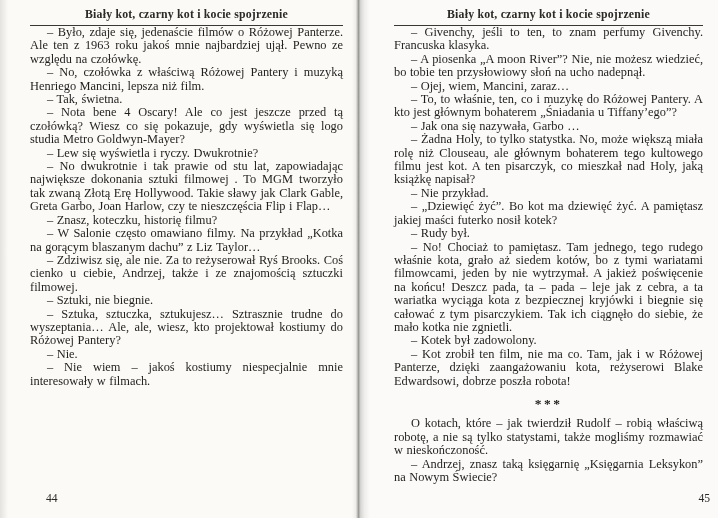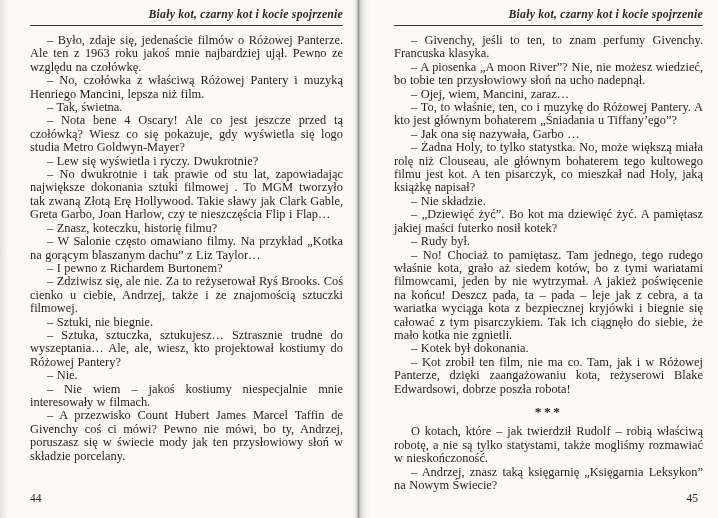--- a/index.html
+++ b/index.html
@@ -42,36 +42,35 @@
       rgba(150,150,146,0) 100%);
   }
   .edge-left {
     position: absolute;
     left: 0; top: 0; width: 8px; height: 518px;
     background: linear-gradient(to right, rgba(120,120,115,0.18), rgba(120,120,115,0));
     pointer-events: none;
   }
 
   .running-head {
-    text-align: right;
-    font-style: italic;
+    text-align: center;
     font-weight: bold;
     font-size: 11.8px;
     letter-spacing: 0.2px;
     white-space: nowrap;
     color: #2b2a26;
   }
   .head-rule {
     height: 0;
     border-bottom: 1.7px solid #3a3832;
     margin-top: 3px;
   }
 
   .page-body {
-    margin-top: 8px;
+    margin-top: 0;
     font-size: 12.4px;
     line-height: 13.4px;
     text-align: justify;
     word-spacing: 0.4px;
   }
   .page-body p {
     margin: 0;
     text-indent: 17px;
   }
 
@@ -84,66 +83,64 @@
     margin: 9px 0 7px 0;
     color: #23221f;
   }
 
   .page-number {
     position: absolute;
     bottom: 13px;
     font-size: 11.6px;
     color: #2a2927;
   }
-  .pn-left  { left: 30px; }
-  .pn-right { right: 20px; }
+  .pn-left  { left: 46px; }
+  .pn-right { right: 8px; }
 </style>
 </head>
 <body>
 
 <div class="scan">
 
   <div class="page page-left">
     <div class="running-head">Biały kot, czarny kot i kocie spojrzenie</div>
     <div class="head-rule"></div>
     <div class="page-body">
       <p>– Było, zdaje się, jedenaście filmów o Różowej Panterze. Ale ten z 1963 roku jakoś mnie najbardziej ujął. Pewno ze względu na czołówkę.</p>
       <p>– No, czołówka z właściwą Różowej Pantery i muzyką Henriego Mancini, lepsza niż film.</p>
       <p>– Tak, świetna.</p>
       <p>– Nota bene 4 Oscary! Ale co jest jeszcze przed tą czołówką? Wiesz co się pokazuje, gdy wyświetla się logo studia Metro Goldwyn-Mayer?</p>
       <p>– Lew się wyświetla i ryczy. Dwukrotnie?</p>
       <p>– No dwukrotnie i tak prawie od stu lat, zapowiadając największe dokonania sztuki filmowej . To MGM tworzyło tak zwaną Złotą Erę Hollywood. Takie sławy jak Clark Gable, Greta Garbo, Joan Harlow, czy te nieszczęścia Flip i Flap…</p>
       <p>– Znasz, koteczku, historię filmu?</p>
       <p>– W Salonie często omawiano filmy. Na przykład „Kotka na gorącym blaszanym dachu” z Liz Taylor…</p>
-      <p>– I pewno z Richardem Burtonem?</p>
       <p>– Zdziwisz się, ale nie. Za to reżyserował Ryś Brooks. Coś cienko u ciebie, Andrzej, także i ze znajomością sztuczki filmowej.</p>
       <p>– Sztuki, nie biegnie.</p>
       <p>– Sztuka, sztuczka, sztukujesz… Sztrasznie trudne do wyszeptania… Ale, ale, wiesz, kto projektował kostiumy do Różowej Pantery?</p>
       <p>– Nie.</p>
       <p>– Nie wiem – jakoś kostiumy niespecjalnie mnie interesowały w filmach.</p>
-      <p>– A przezwisko Count Hubert James Marcel Taffin de Givenchy coś ci mówi? Pewno nie mówi, bo ty, Andrzej, poruszasz się w świecie mody jak ten przysłowiowy słoń w składzie porcelany.</p>
     </div>
     <div class="page-number pn-left">44</div>
   </div>
 
   <div class="page page-right">
     <div class="running-head">Biały kot, czarny kot i kocie spojrzenie</div>
     <div class="head-rule"></div>
     <div class="page-body">
       <p>– Givenchy, jeśli to ten, to znam perfumy Givenchy. Francuska klasyka.</p>
       <p>– A piosenka „A moon River”? Nie, nie możesz wiedzieć, bo tobie ten przysłowiowy słoń na ucho nadepnął.</p>
       <p>– Ojej, wiem, Mancini, zaraz…</p>
       <p>– To, to właśnie, ten, co i muzykę do Różowej Pantery. A kto jest głównym bohaterem „Śniadania u Tiffany’ego”?</p>
       <p>– Jak ona się nazywała, Garbo …</p>
       <p>– Żadna Holy, to tylko statystka. No, może większą miała rolę niż Clouseau, ale głównym bohaterem tego kultowego filmu jest kot. A ten pisarczyk, co mieszkał nad Holy, jaką książkę napisał?</p>
-      <p>– Nie składzie.</p>
+      <p>– Nie przykład.</p>
       <p>– „Dziewięć żyć”. Bo kot ma dziewięć żyć. A pamiętasz jakiej maści futerko nosił kotek?</p>
       <p>– Rudy był.</p>
       <p>– No! Chociaż to pamiętasz. Tam jednego, tego rudego właśnie kota, grało aż siedem kotów, bo z tymi wariatami filmowcami, jeden by nie wytrzymał. A jakież poświęcenie na końcu! Deszcz pada, ta – pada – leje jak z cebra, a ta wariatka wyciąga kota z bezpiecznej kryjówki i biegnie się całować z tym pisarczykiem. Tak ich ciągnęło do siebie, że mało kotka nie zgnietli.</p>
-      <p>– Kotek był dokonania.</p>
+      <p>– Kotek był zadowolony.</p>
       <p>– Kot zrobił ten film, nie ma co. Tam, jak i w Różowej Panterze, dzięki zaangażowaniu kota, reżyserowi Blake Edwardsowi, dobrze poszła robota!</p>
       <div class="separator">***</div>
       <p>O kotach, które – jak twierdził Rudolf – robią właściwą robotę, a nie są tylko statystami, także mogliśmy rozmawiać w nieskończoność.</p>
       <p>– Andrzej, znasz taką księgarnię „Księgarnia Leksykon” na Nowym Świecie?</p>
     </div>
     <div class="page-number pn-right">45</div>
   </div>
 
   <div class="gutter"></div>
   <div class="edge-left"></div>

